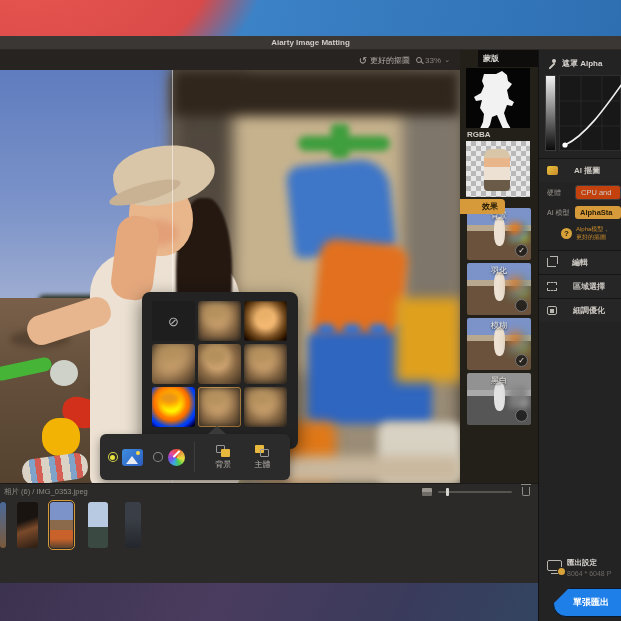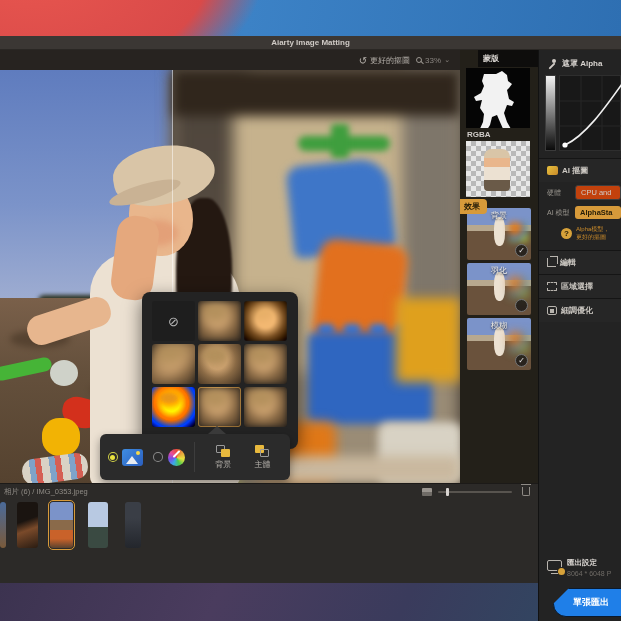--- a/index.html
+++ b/index.html
@@ -146,21 +146,21 @@
   .mask-header { position:absolute; left:18px; top:0; width:60px; height:17px; background:#0e0d0c;
     color:#d8d4d0; font-size:8px; font-weight:bold; display:flex; align-items:center; padding-left:5px; }
   .thumb-mask { position:absolute; left:6px; top:18px; width:64px; height:60px; background:#050505; }
   .rgba-label { position:absolute; left:7px; top:80px; color:#d0ccc8; font-size:8px; font-weight:bold; }
   .thumb-rgba { position:absolute; left:6px; top:91px; width:64px; height:56px; overflow:hidden;
     background:repeating-conic-gradient(#b9b9b9 0% 25%, #e8e8e8 0% 50%) 0 0 / 10px 10px; }
   .rgba-fig { position:absolute; left:18px; top:8px; width:26px; height:42px;
     background:linear-gradient(180deg,#d9c5a7 0 22%, #e9b68c 22% 42%, #ece1d2 42% 75%, #6a5a48 75% 100%);
     border-radius:8px 8px 4px 4px; }
   .fx-badge { position:absolute; left:0px; top:149px; background:#d79a3a; color:#241c08; font-weight:bold;
-    font-size:8px; padding:2px 7px 2px 4px; border-radius:0 4px 4px 0; z-index:2; }
+    font-size:8px; padding:2px 7px 2px 22px; border-radius:0 4px 4px 0; z-index:2; }
   .fx-thumb { position:absolute; left:7px; width:64px; height:52px; border-radius:2px; overflow:hidden; }
   .fx-thumb .mini { position:absolute; inset:0;
     background:linear-gradient(180deg,#7b93c9 0 32%, #b7a88f 32% 45%, #6a523c 45% 100%); }
   .fx-thumb .mini::before { content:""; position:absolute; left:42%; top:18%; width:18%; height:55%;
     background:#ece1d2; border-radius:40%; }
   .fx-thumb .mini::after { content:""; position:absolute; right:4%; top:26%; width:30%; height:40%;
     background:radial-gradient(circle at 30% 30%, #e07818 0 30%, #3e76c8 50%, #b6cf2e 80%); filter:blur(3px); opacity:.9; }
   .fx-thumb.v-blur .mini::after { filter:blur(5px); }
   .fx-thumb.v-gray .mini { filter:grayscale(1); }
   .fx-thumb.v-pixel .mini { filter:contrast(1.3) saturate(1.2); }
@@ -173,21 +173,21 @@
   
   .rpanel { position:absolute; left:538px; top:0; width:83px; height:572px; background:#232323; border-left:1px solid #121212; overflow:hidden; }
   .rp-head { display:flex; align-items:center; gap:6px; padding:8px 0 6px 8px; color:#d8d4d0; font-size:8px; font-weight:bold; }
   .dropper { width:9px; height:9px; position:relative; }
   .dropper::before { content:""; position:absolute; left:1px; bottom:1px; width:8px; height:2px;
     background:#cfcac5; transform:rotate(-45deg); border-radius:1px; }
   .dropper::after { content:""; position:absolute; right:0; top:0; width:4px; height:4px; background:#cfcac5; border-radius:50%; }
   .curve-wrap { display:flex; gap:3px; padding-left:6px; }
   .curve-grad { width:11px; height:76px; background:linear-gradient(180deg,#f2f2f2,#0a0a0a); border:1px solid #3a3a3a; }
   .curve-box { width:62px; height:76px; background:#181818; border:1px solid #2e2e2e; position:relative; }
-  .rp-section { border-top:1px solid #151515; background:#262626; display:flex; align-items:center; gap:4px;
+  .rp-section { border-top:1px solid #151515; background:#262626; display:flex; align-items:center; gap:16px;
     padding:6px 0 6px 8px; color:#ccc8c2; font-size:8px; font-weight:bold; }
   .ic-gold { width:11px; height:9px; background:linear-gradient(135deg,#e8c23d,#c98a2a); border-radius:2px; }
   .ic-crop { width:9px; height:9px; border-left:1.4px solid #b8b4ae; border-bottom:1.4px solid #b8b4ae; position:relative; }
   .ic-crop::after { content:""; position:absolute; right:-2px; top:-2px; width:7px; height:7px;
     border-right:1.4px solid #b8b4ae; border-top:1.4px solid #b8b4ae; }
   .ic-dash { width:10px; height:9px; border:1.2px dashed #b8b4ae; border-radius:1px; }
   .ic-tune { width:10px; height:9px; border:1.2px solid #b8b4ae; border-radius:2px; position:relative; }
   .ic-tune::after { content:""; position:absolute; left:2px; top:2px; width:4px; height:4px; background:#b8b4ae; }
   .rp-row { display:flex; align-items:center; gap:4px; padding:3px 0 3px 8px; }
   .rp-row .lab { color:#9a968f; font-size:7px; width:24px; flex:none; }
@@ -396,20 +396,25 @@
       <div class="fx-thumb v-blur" style="top:213px;">
         <div class="mini"></div>
         <span class="t-label">羽化</span>
         <span class="fx-check"></span>
       </div>
       <div class="fx-thumb v-blur" style="top:268px;">
         <div class="mini"></div>
         <span class="t-label">模糊</span>
         <span class="fx-check">✓</span>
       </div>
+      <div class="fx-thumb v-gray" style="top:323px;">
+        <div class="mini"></div>
+        <span class="t-label">黑白</span>
+        <span class="fx-check"></span>
+      </div>
     </div>
 
     <div class="rpanel">
       <div class="rp-head">
         <span class="dropper"></span>
         <span>遮罩 Alpha</span>
       </div>
       <div class="curve-wrap">
         <div class="curve-grad"></div>
         <div class="curve-box">

